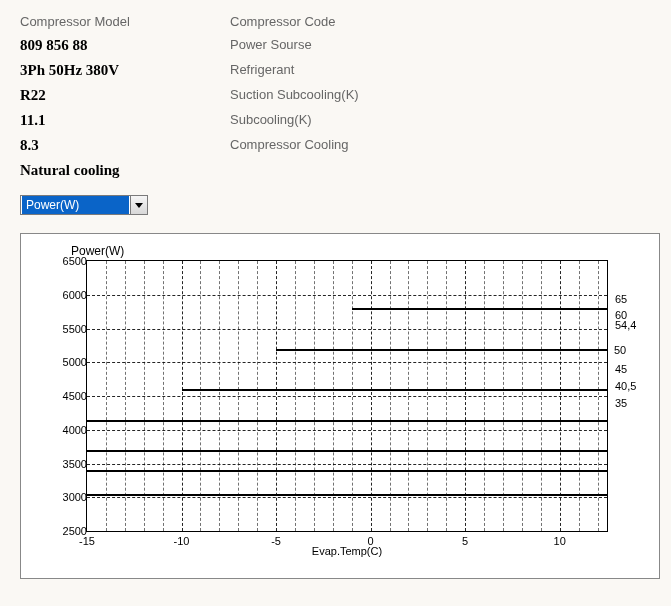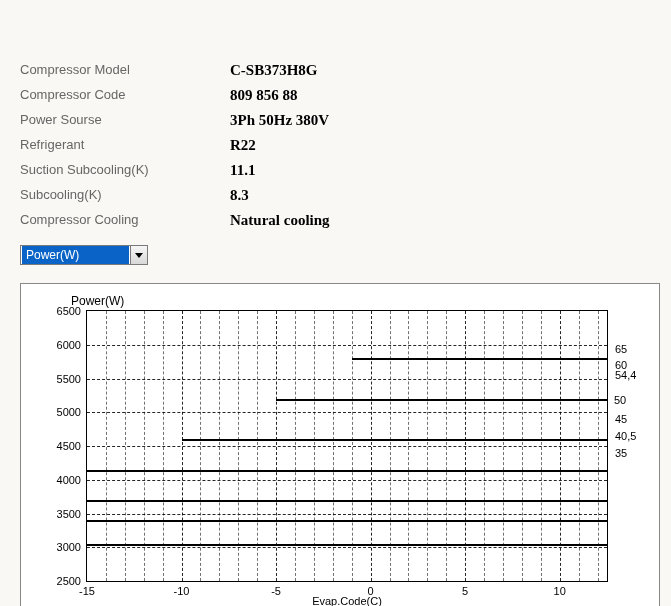--- a/index.html
+++ b/index.html
@@ -15,21 +15,20 @@
     height: 606px;
     box-sizing: border-box;
     padding: 14px 20px 0 20px;
     position: relative;
   }
   .spec-table {
     display: grid;
     grid-template-columns: 210px auto;
     row-gap: 8px;
     margin-bottom: 12px;
-    margin-top: 48px;
   }
   .spec-label {
     font-size: 13px;
     color: #666;
   }
   .spec-value {
     font-weight: bold;
     color: #000;
     font-family: "Times New Roman", Times, serif;
     font-size: 15px;
@@ -103,21 +102,20 @@
     bottom: -26px;
     text-align: center;
     font-size: 11px;
     color: #000;
     pointer-events: none;
   }
   
   .ytick {
     position: absolute;
     right: 100%;
-    margin-right: 6px;
     font-size: 11px;
     color: #000;
     transform: translateY(-50%);
     white-space: nowrap;
   }
   
   .xtick {
     position: absolute;
     top: 100%;
     margin-top: 4px;
@@ -159,21 +157,20 @@
     border-top: 2px solid #000;
   }
 </style>
 </head>
 <body>
 
 <div class="page">
 
   <div class="spec-table">
     <div class="spec-label">Compressor Model</div>
-    <div class="spec-value">C-SB373H8G</div>
 
     <div class="spec-label">Compressor Code</div>
     <div class="spec-value">809 856 88</div>
 
     <div class="spec-label">Power Sourse</div>
     <div class="spec-value">3Ph  50Hz  380V</div>
 
     <div class="spec-label">Refrigerant</div>
     <div class="spec-value">R22</div>
 
@@ -193,21 +190,21 @@
       <svg width="8" height="5" viewBox="0 0 8 5">
           <polygon points="0,0 8,0 4,5" fill="#000"></polygon>
         </svg>
     </div>
   </div>
 
   <div class="chart-panel">
     <div class="chart-inner">
       <div class="chart-title">Power(W)</div>
       <div class="plot" id="plot">
-        <div class="xaxis-label">Evap.Code(C)</div>
+        <div class="xaxis-label">Evap.Temp(C)</div>
       <div class="ytick" style="top: 270px;">2500</div>
           <div class="hgrid" style="top: 236.25px;"></div>
           <div class="ytick" style="top: 236.25px; text-align: right;">3000</div>
           <div class="hgrid" style="top: 202.5px;"></div>
           <div class="ytick" style="top: 202.5px;">3500</div>
           <div class="hgrid" style="top: 168.75px;"></div>
           <div class="ytick" style="top: 168.75px;">4000</div>
           <div class="hgrid" style="top: 135px;"></div>
           <div class="ytick" style="top: 135px;">4500</div>
           <div class="hgrid" style="top: 101.25px;"></div>

